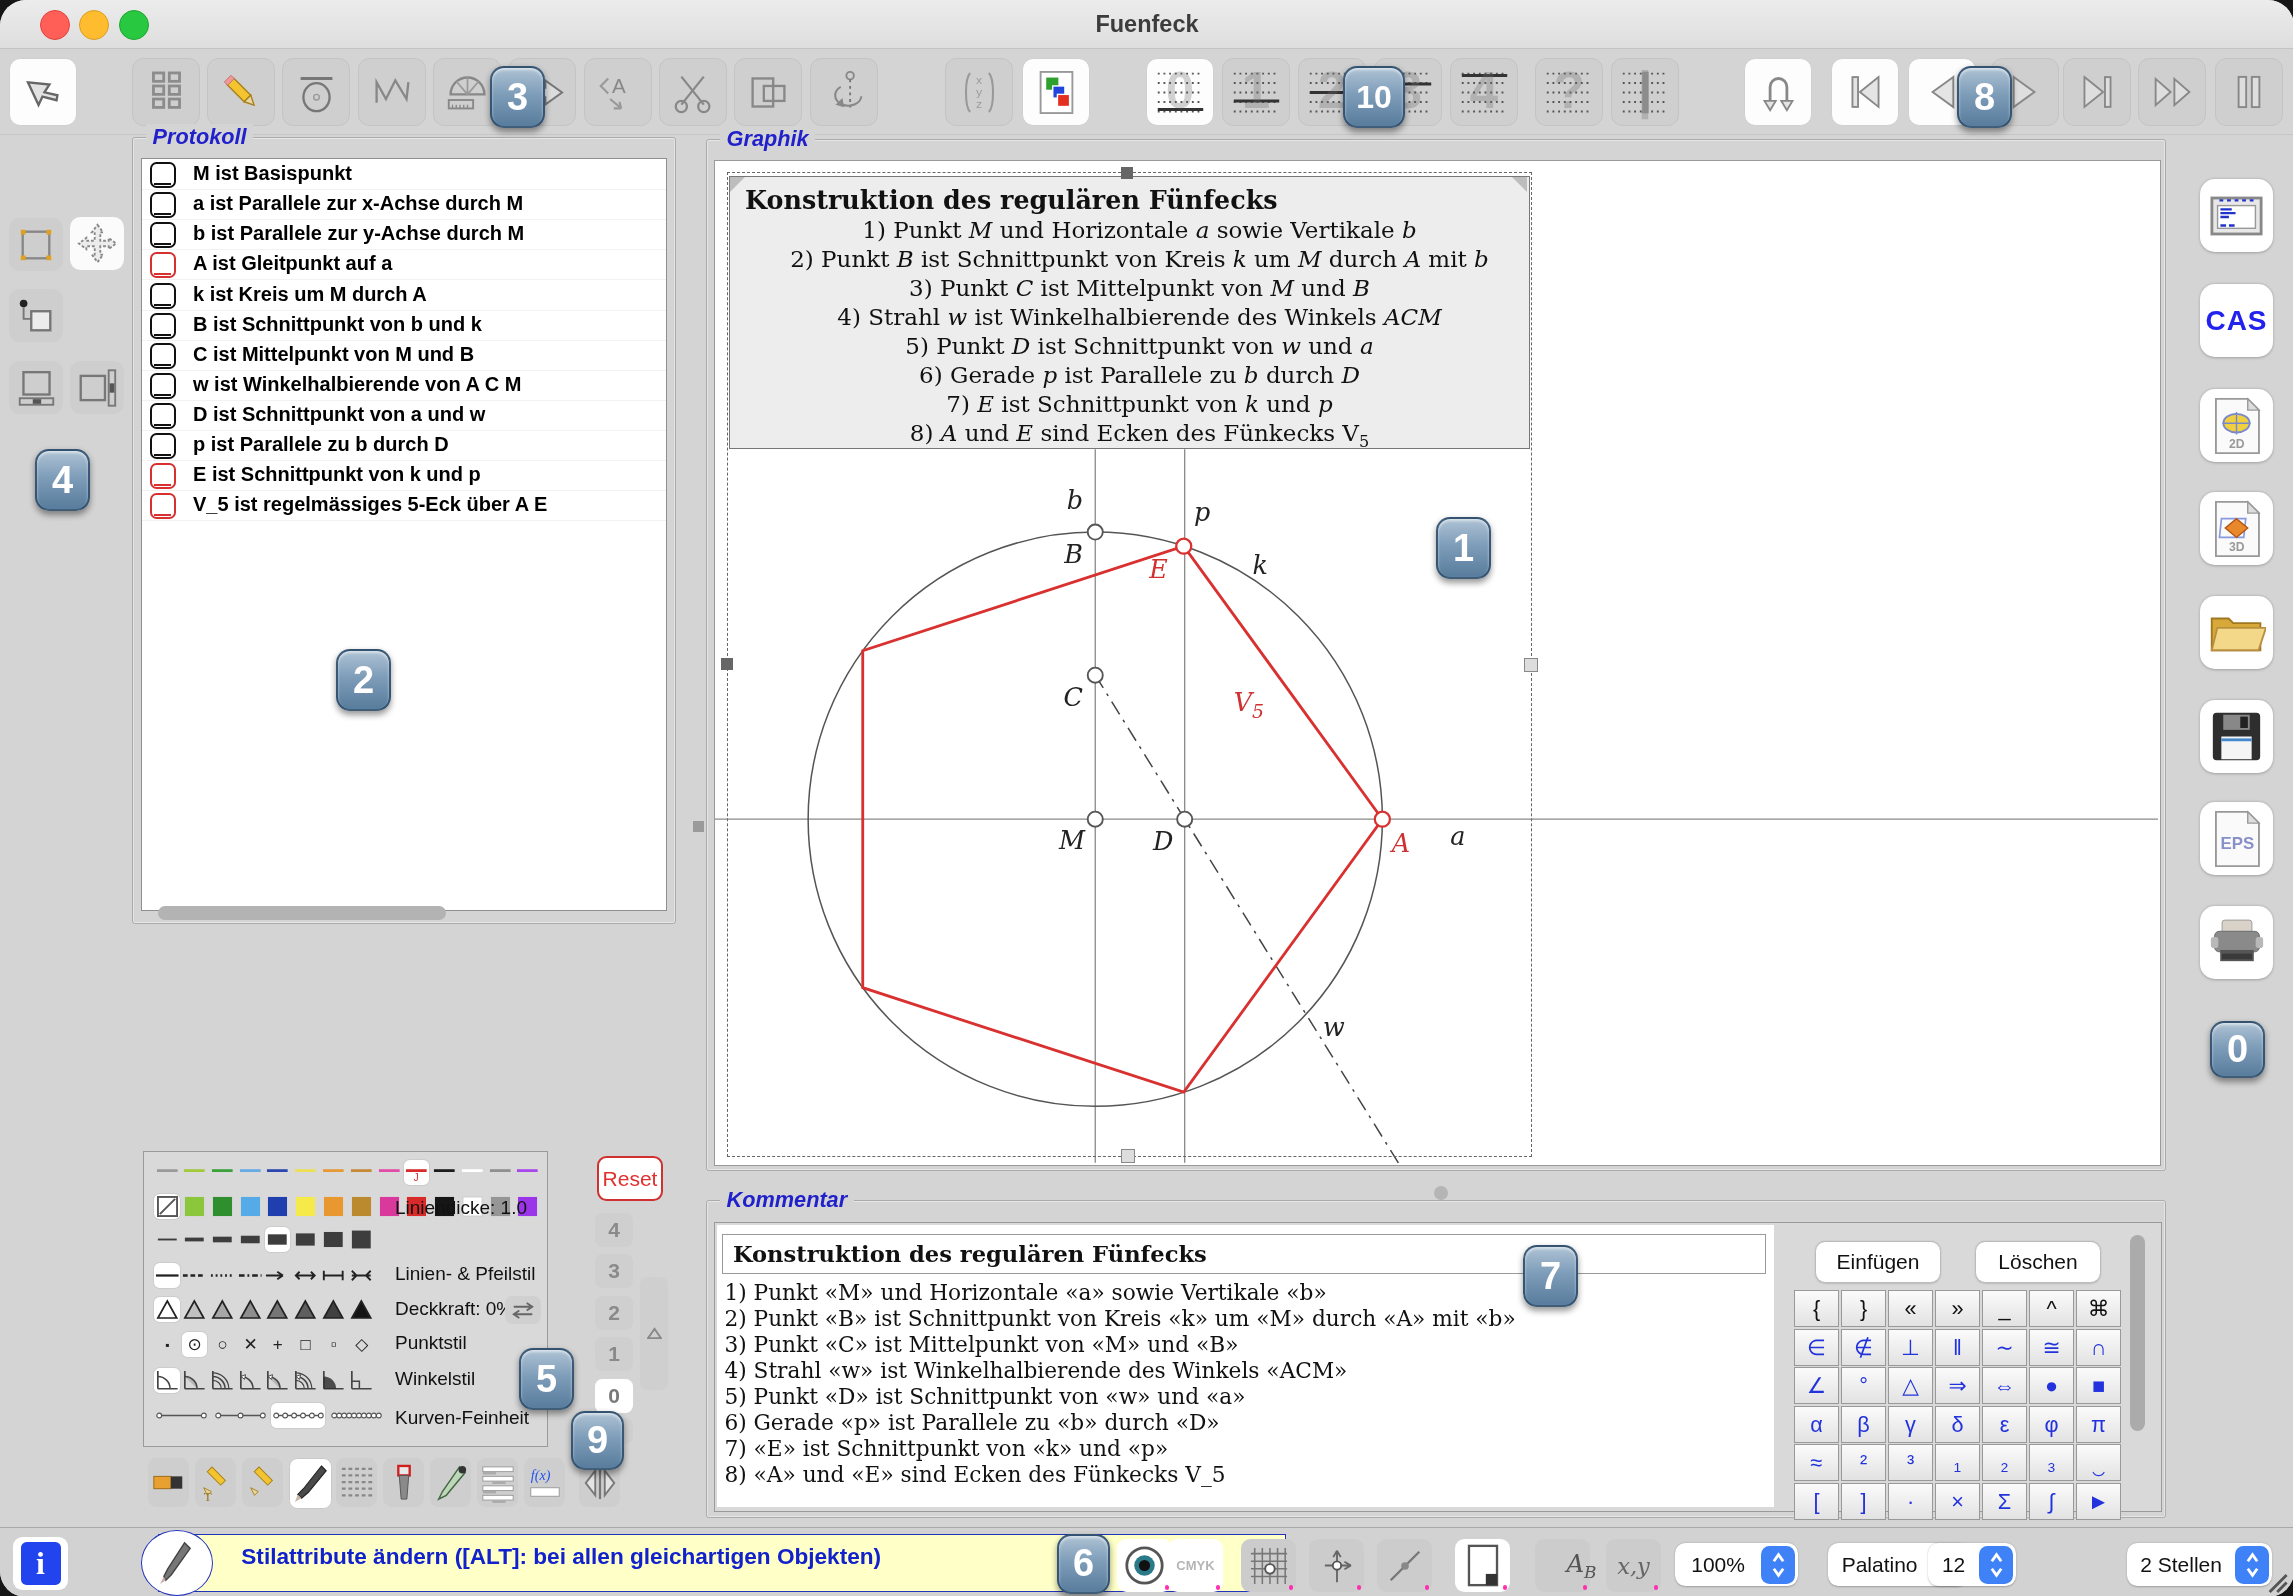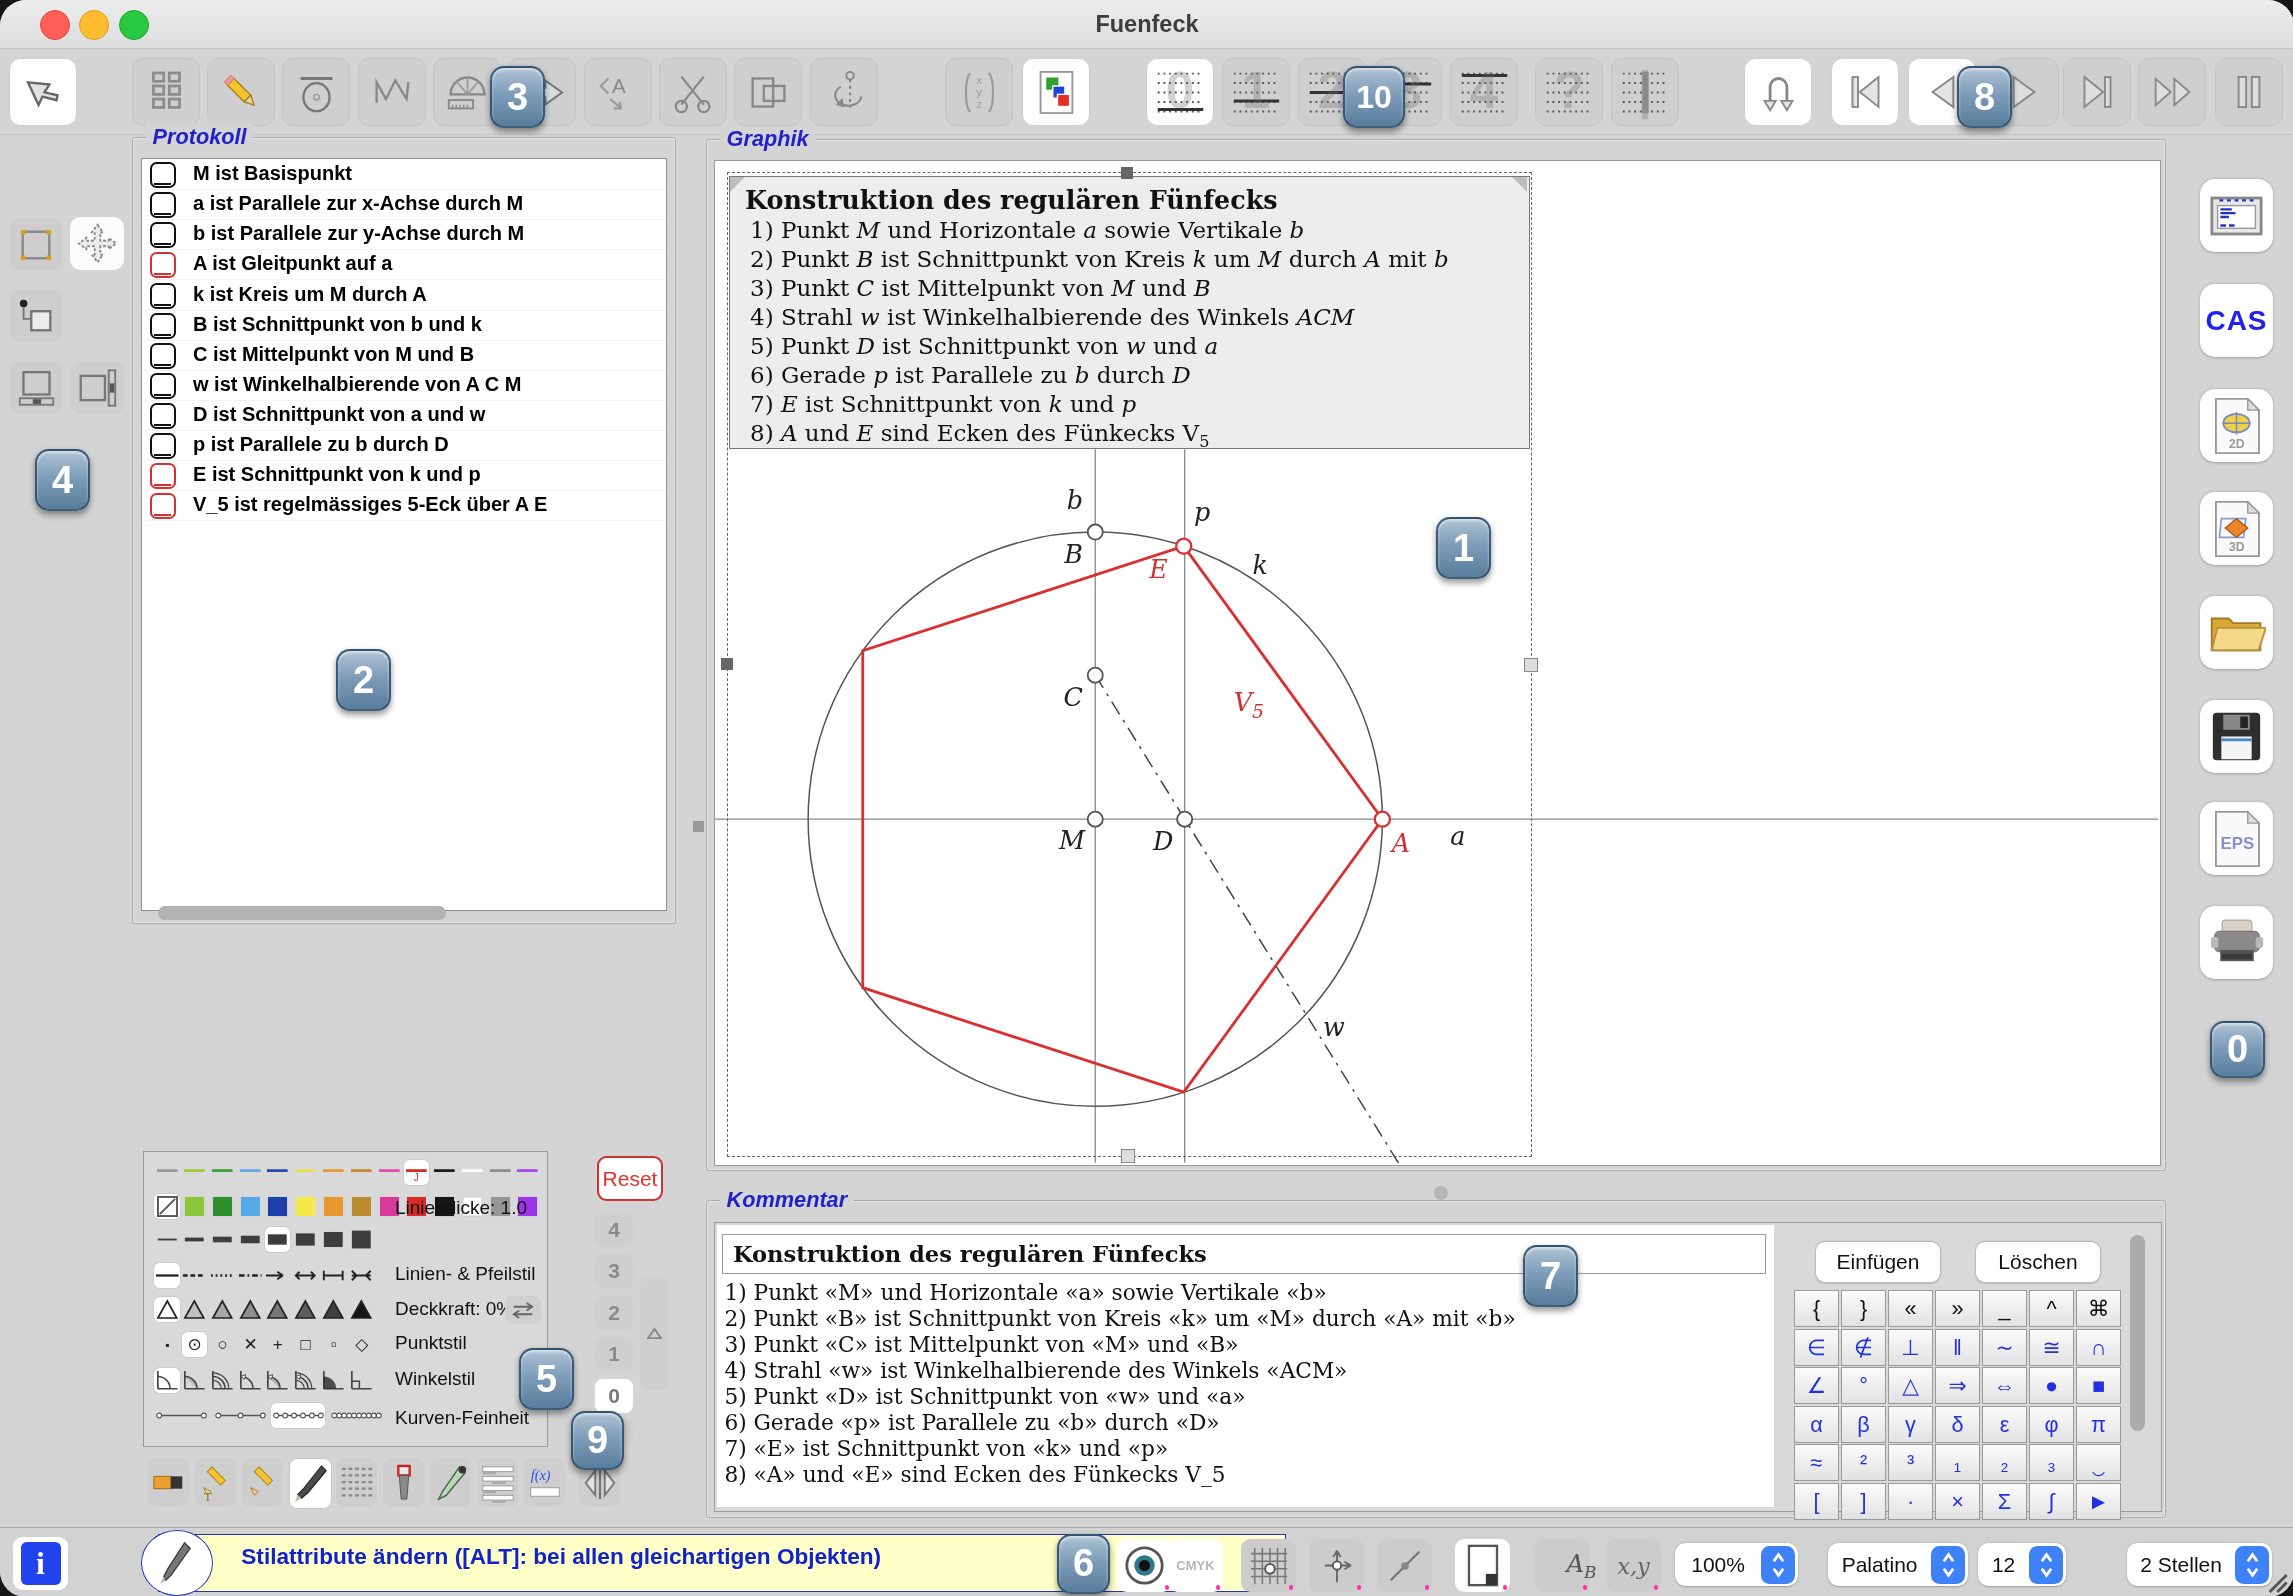--- a/index.html
+++ b/index.html
@@ -26,21 +26,21 @@
   .pkcb{position:absolute;left:7.5px;top:2.8px;width:22.6px;height:22.6px;border:2.4px solid #111;border-radius:6.6px;background:#fff;}
   .pkcb::after{content:"";position:absolute;left:2.8px;right:2.8px;bottom:1.9px;border-top:2.4px solid #111;}
   .pkcb.red{border-color:#d83030;} .pkcb.red::after{border-color:#d83030;}
   .pktext{position:absolute;left:51px;top:2.8px;font-size:20px;font-weight:bold;color:#000;white-space:nowrap;}
   .hscroll{position:absolute;border-radius:7.5px;background:#b3b3b3;}
   
   #canvas{position:absolute;left:714px;top:160px;width:1445px;height:1004px;background:#fff;border:0.9px solid #999;}
   #selrect{position:absolute;left:727px;top:172px;width:803px;height:983px;border:1.9px dashed #666;}
   #gbox{position:absolute;left:729px;top:176px;width:799px;height:271px;background:#ededed;border:1.4px solid #777;font-family:"DejaVu Serif",serif;overflow:hidden;}
   #gbox-title{margin:7.5px 0 1.9px 15px;font-size:25.4px;font-weight:bold;color:#111;}
-  .gline{margin-left:20px;font-size:23px;color:#111;line-height:29px;white-space:nowrap;}
+  .gline{margin-left:20px;font-size:23px;color:#111;line-height:29px;white-space:nowrap;text-align:center;}
   .handle{position:absolute;width:12.2px;height:12.2px;z-index:20;}
   .hdark{background:#666;} .hlite{background:#ddd;border:0.9px solid #888;}
   .curl{position:absolute;width:0;height:0;border-style:solid;}
   .drawlabel{font-family:"DejaVu Serif",serif;font-style:italic;font-size:27px;fill:#222;}
   .redlabel{fill:#d03030;}
   
   #kom-inner{position:absolute;left:714px;top:1222px;width:1446px;height:288px;background:#d9d9d9;border:0.9px solid #9a9a9a;overflow:hidden;}
   #kom-text{position:absolute;left:1.9px;top:1.9px;width:1057px;height:282px;background:#fff;}
   #kom-title{position:absolute;left:5.6px;top:9.4px;width:1032px;height:38px;background:#fff;border:0.9px solid #9a9a9a;font-family:"DejaVu Serif",serif;font-weight:bold;font-size:22.6px;color:#111;line-height:38px;padding-left:9.4px;}
   .kline{font-family:"DejaVu Serif",serif;font-size:21.7px;color:#111;line-height:26px;white-space:nowrap;margin-left:7.5px;}
@@ -1149,21 +1149,21 @@
         </span>
     </div>
     <div class="dropdown" style="left:1828px;width:140px;">
       <span class="ddtext">Palatino</span>
       <span class="stepper">
           <svg width="17" height="30" viewBox="0 0 18 32">
             <path d="M4 12 L9 5 L14 12 M4 20 L9 27 L14 20" fill="none" stroke="#fff" stroke-width="3"></path>
           </svg>
         </span>
     </div>
-    <div class="dropdown" style="left:1978px;width:88px;">
+    <div class="dropdown" style="left:1928px;width:88px;">
       <span class="ddtext">12</span>
       <span class="stepper">
           <svg width="17" height="30" viewBox="0 0 18 32">
             <path d="M4 12 L9 5 L14 12 M4 20 L9 27 L14 20" fill="none" stroke="#fff" stroke-width="3"></path>
           </svg>
         </span>
     </div>
     <div class="dropdown" style="left:2127px;width:145px;">
       <span class="ddtext">2 Stellen</span>
       <span class="stepper">

